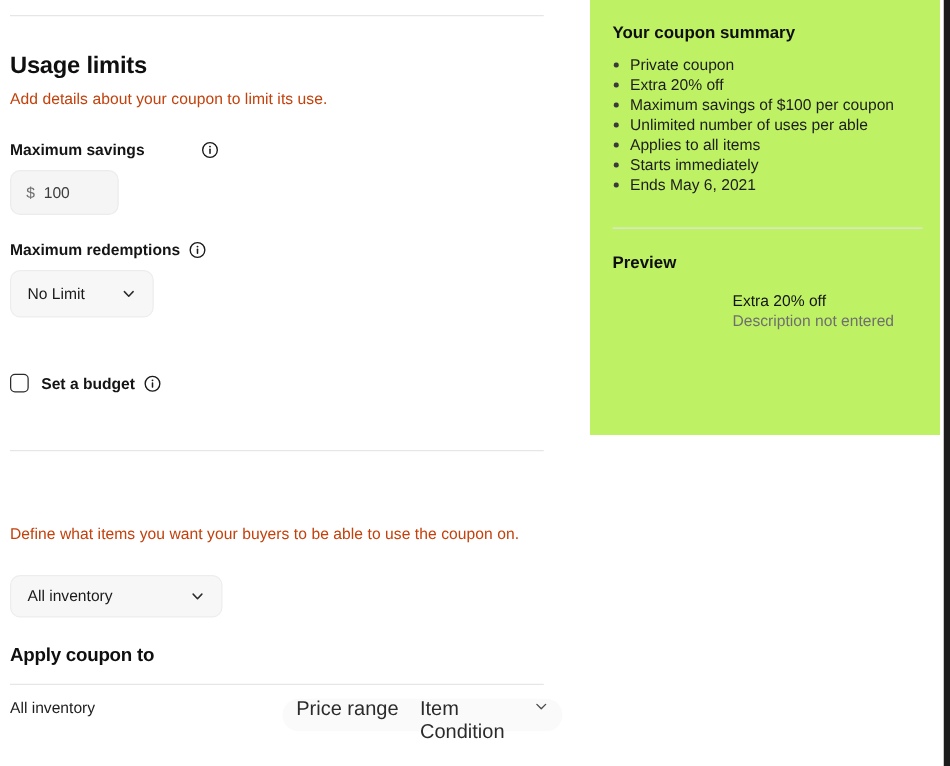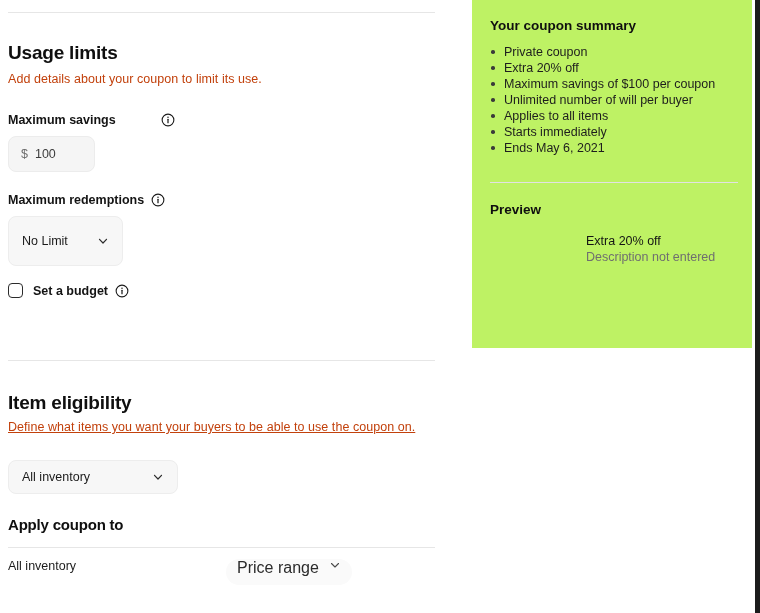--- a/index.html
+++ b/index.html
@@ -118,20 +118,21 @@
   
   .cbx-row {
     position: absolute;
     left: 8px;
     display: flex;
     align-items: center;
     gap: 10px;
     font-size: 12.5px;
     font-weight: bold;
     color: #141414;
+    margin-top: 16px;
   }
   .cbx {
     width: 15px; height: 15px;
     border: 1.6px solid #2b2b2b;
     border-radius: 4px;
     background: #ffffff;
     flex: 0 0 15px;
   }
   .cbx-label { display: flex; align-items: center; gap: 7px; }
 
@@ -261,21 +262,21 @@
     <div class="field-label" style="top:193px;">
       <span>Maximum redemptions</span>
       <span class="info-icon">
         <svg viewBox="0 0 16 16" width="14" height="14">
           <circle cx="8" cy="8" r="6.7" fill="none" stroke="#1a1a1a" stroke-width="1.25"></circle>
           <circle cx="8" cy="4.9" r="0.85" fill="#1a1a1a"></circle>
           <rect x="7.3" y="6.6" width="1.4" height="5" rx="0.6" fill="#1a1a1a"></rect>
         </svg>
       </span>
     </div>
-    <div class="select" style="top:216px;left:8px;width:115px;height:50px;">
+    <div class="select" style="top:216px;left:8px;width:115px;height:38px;">
       <span>No Limit</span>
       <span class="chev">
         <svg viewBox="0 0 12 12" width="12" height="12">
           <path d="M2.5 4.3 L6 8 L9.5 4.3" fill="none" stroke="#2b2b2b" stroke-width="1.2" stroke-linecap="round" stroke-linejoin="round"></path>
         </svg>
       </span>
     </div>
 
     <div class="cbx-row" style="top:283px;">
       <span class="cbx"></span>
@@ -286,22 +287,21 @@
             <circle cx="8" cy="8" r="6.7" fill="none" stroke="#1a1a1a" stroke-width="1.25"></circle>
             <circle cx="8" cy="4.9" r="0.85" fill="#1a1a1a"></circle>
             <rect x="7.3" y="6.6" width="1.4" height="5" rx="0.6" fill="#1a1a1a"></rect>
           </svg>
         </span>
       </span>
     </div>
 
     <div class="divider" id="div-mid"></div>
 
-    <div class="sec-title" style="top:392px;">Item eligibility</div>
-    <div class="sec-sub" style="top:420px;text-decoration:underline;">Define what items you want your buyers to be able to use the coupon on.</div>
+    <div class="sec-sub" style="top:420px;">Define what items you want your buyers to be able to use the coupon on.</div>
 
     <div class="select" style="top:460px;left:8px;width:170px;height:34px;">
       <span>All inventory</span>
       <span class="chev">
         <svg viewBox="0 0 12 12" width="12" height="12">
           <path d="M2.5 4.3 L6 8 L9.5 4.3" fill="none" stroke="#2b2b2b" stroke-width="1.2" stroke-linecap="round" stroke-linejoin="round"></path>
         </svg>
       </span>
     </div>
 
@@ -313,32 +313,40 @@
 
     <div class="chip" style="top:559px;left:226px;">
       <span>Price range</span>
       <span class="chev">
         <svg viewBox="0 0 12 12" width="12" height="12">
           <path d="M2.5 4.5 L6 8 L9.5 4.5" fill="none" stroke="#4a4a4a" stroke-width="1.1" stroke-linecap="round" stroke-linejoin="round"></path>
         </svg>
       </span>
     </div>
 
+    <div class="chip" style="top:559px;left:325px;">
+      <span>Item Condition</span>
+      <span class="chev">
+        <svg viewBox="0 0 12 12" width="12" height="12">
+          <path d="M2.5 4.5 L6 8 L9.5 4.5" fill="none" stroke="#4a4a4a" stroke-width="1.1" stroke-linecap="round" stroke-linejoin="round"></path>
+        </svg>
+      </span>
+    </div>
 
   </div>
 
   <div class="right-panel">
 
     <div class="rp-title">Your coupon summary</div>
 
     <ul class="rp-list">
       <li>Private coupon</li>
       <li>Extra 20% off</li>
       <li>Maximum savings of $100 per coupon</li>
-      <li>Unlimited number of will per buyer</li>
+      <li>Unlimited number of uses per able</li>
       <li>Applies to all items</li>
       <li>Starts immediately</li>
       <li>Ends May 6, 2021</li>
     </ul>
 
     <div class="rp-divider"></div>
 
     <div class="rp-preview-title">Preview</div>
 
 

